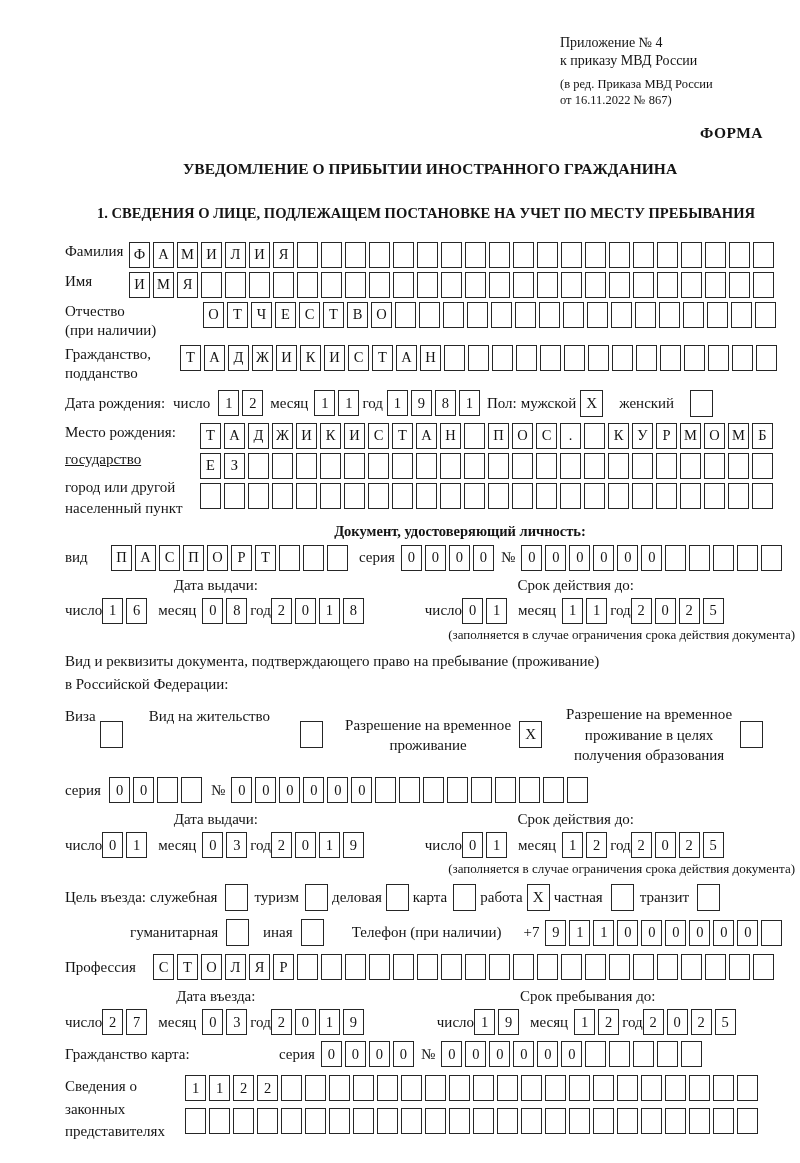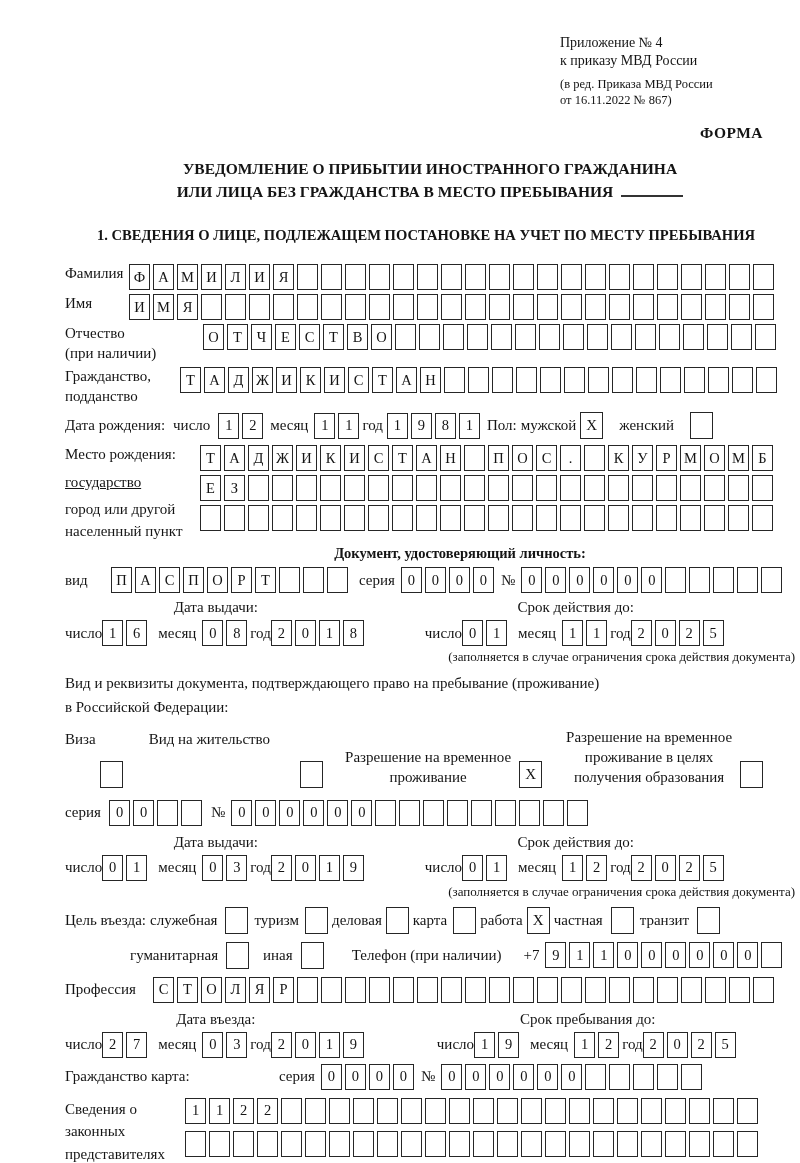--- a/index.html
+++ b/index.html
@@ -16,21 +16,21 @@
   .flabel{font-size:15px;line-height:1.3;flex:none;}
   .cellrow{display:flex;flex:none;}
   .cell{box-sizing:border-box;width:21px;height:26px;border:1.7px solid #262626;margin-right:3px;display:flex;align-items:center;justify-content:center;font-size:14.5px;flex:none;background:#fff;}
   .cb{box-sizing:border-box;width:23px;height:27px;border:1.7px solid #262626;display:flex;align-items:center;justify-content:center;font-size:15px;flex:none;background:#fff;}
   .ilabel{font-size:15px;flex:none;align-self:center;}
   .doc-header{font-weight:bold;font-size:14.5px;text-align:center;margin:2px 0 5px 60px;}
   .dg-title{text-align:center;font-size:15px;margin-bottom:4px;}
   .dg-cells{display:flex;align-items:center;}
   .note{font-size:13px;text-align:right;margin-top:3px;margin-bottom:7px;}
   .intro{font-size:15px;line-height:1.55;}
-  .opt-row{display:flex;align-items:flex-end;margin:8px 0 12px 0;}
+  .opt-row{display:flex;align-items:center;margin:8px 0 12px 0;}
   .opt-multi{text-align:center;font-size:15px;line-height:1.35;}
   .gap4{width:4px;flex:none;} .gap6{width:6px;flex:none;} .gap8{width:8px;flex:none;}
 </style>
 </head>
 <body>
 
 <div class="content">
 
   <div class="hdr-right">
     <div>Приложение № 4</div>
@@ -38,21 +38,20 @@
     <div class="amend">
       <div>(в ред. Приказа МВД России</div>
       <div>от 16.11.2022 № 867)</div>
     </div>
   </div>
 
   <div class="forma">ФОРМА</div>
 
   <div class="title">
     <div>УВЕДОМЛЕНИЕ О ПРИБЫТИИ ИНОСТРАННОГО ГРАЖДАНИНА</div>
-    <div><span>ИЛИ ЛИЦА БЕЗ ГРАЖДАНСТВА В МЕСТО ПРЕБЫВАНИЯ</span><span class="title-underline"></span></div>
   </div>
 
   <div class="section-title">1. СВЕДЕНИЯ О ЛИЦЕ, ПОДЛЕЖАЩЕМ ПОСТАНОВКЕ НА УЧЕТ ПО МЕСТУ ПРЕБЫВАНИЯ</div>
 
   <div class="form-body">
 
     <div class="frow">
       <div class="flabel" style="width:64px;">Фамилия</div>
       <div class="cellrow">
           <span class="cell">Ф</span>

